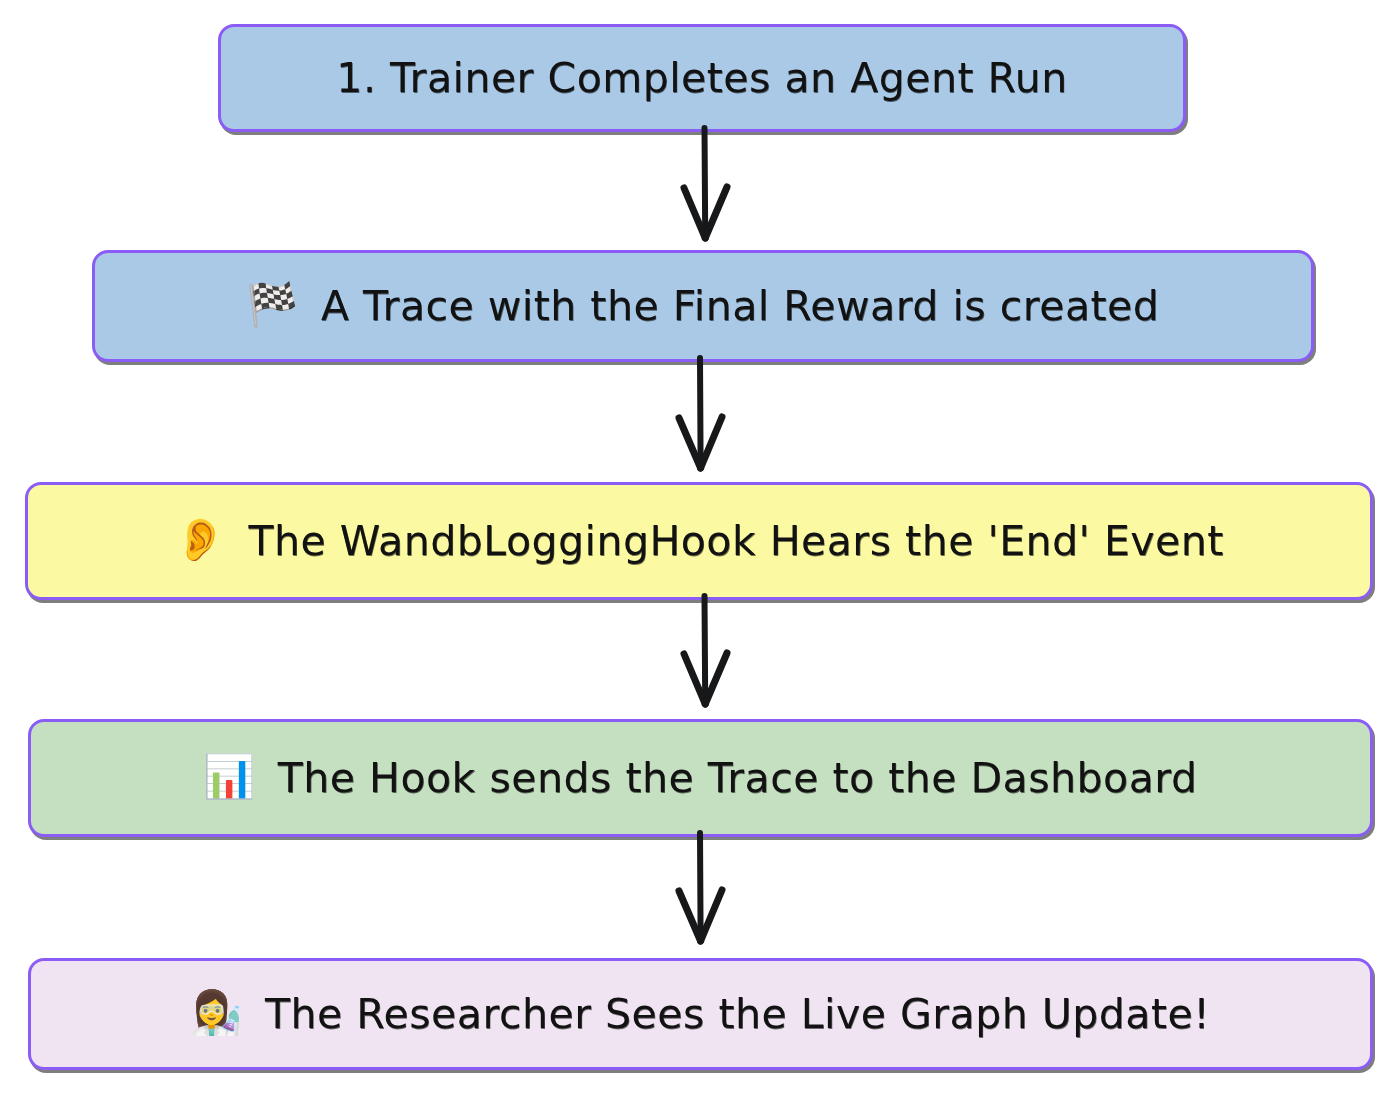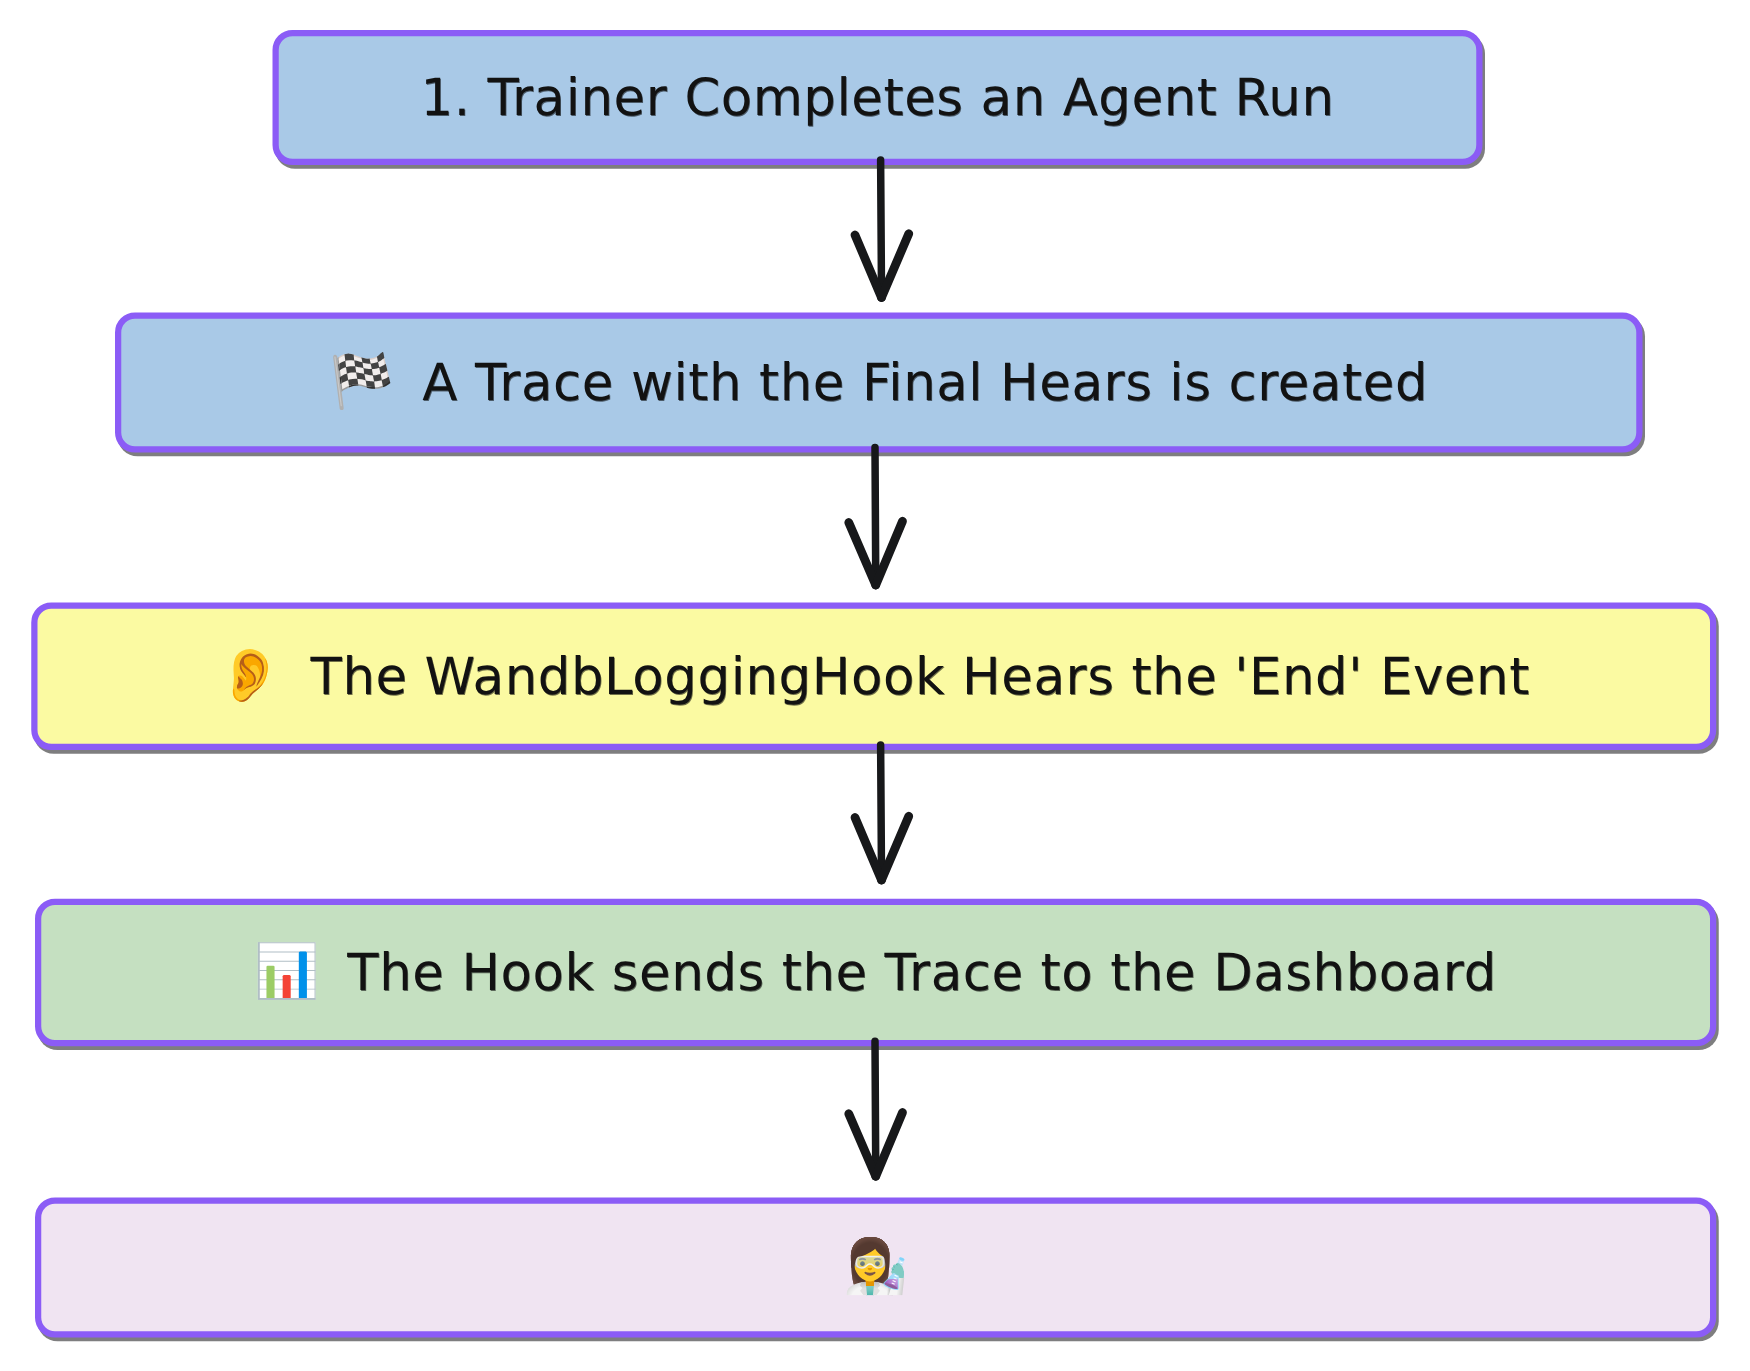--- a/index.html
+++ b/index.html
@@ -18,21 +18,21 @@
     position: relative;
     width: 1400px;
     height: 1097px;
     background: #ffffff;
   }
 
   
   .node {
     position: absolute;
     box-sizing: border-box;
-    border: 5px solid #8b5cf6;
+    border: 3px solid #8b5cf6;
     border-radius: 16px;
     display: flex;
     align-items: center;
     justify-content: center;
     box-shadow: 2px 3px 0 rgba(20,20,22,0.55);
   }
   .node-inner {
     display: flex;
     align-items: center;
     justify-content: center;
@@ -92,21 +92,21 @@
     <svg width="90" height="128" viewBox="0 0 90 128" fill="none">
       <path d="M44.5 0 L45.2 106" stroke="#17181a" stroke-width="6" stroke-linecap="round"></path>
       <path d="M24 60 L45.2 110" stroke="#17181a" stroke-width="7" stroke-linecap="round"></path>
       <path d="M67 59 L45.2 110" stroke="#17181a" stroke-width="7" stroke-linecap="round"></path>
     </svg>
   </div>
 
   <div class="node" id="node-2" style="background: rgb(169, 201, 231);">
     <div class="node-inner">
       <span class="node-emoji">🏁</span>
-      <span class="node-label">A Trace with the Final Hears is created</span>
+      <span class="node-label">A Trace with the Final Reward is created</span>
     </div>
   </div>
 
   <div class="arrow" id="arrow-2">
     <svg width="90" height="128" viewBox="0 0 90 128" fill="none">
       <path d="M45 0 L45.6 106" stroke="#17181a" stroke-width="6" stroke-linecap="round"></path>
       <path d="M24 60 L45.6 110" stroke="#17181a" stroke-width="7" stroke-linecap="round"></path>
       <path d="M67 59 L45.6 110" stroke="#17181a" stroke-width="7" stroke-linecap="round"></path>
     </svg>
   </div>
@@ -137,16 +137,17 @@
     <svg width="90" height="130" viewBox="0 0 90 130" fill="none">
       <path d="M45 0 L45.6 104" stroke="#17181a" stroke-width="6" stroke-linecap="round"></path>
       <path d="M24 58 L45.6 108" stroke="#17181a" stroke-width="7" stroke-linecap="round"></path>
       <path d="M67 57 L45.6 108" stroke="#17181a" stroke-width="7" stroke-linecap="round"></path>
     </svg>
   </div>
 
   <div class="node" id="node-5" style="background: rgb(240, 228, 242);">
     <div class="node-inner">
       <span class="node-emoji">👩‍🔬</span>
+      <span class="node-label">The Researcher Sees the Live Graph Update!</span>
     </div>
   </div>
 
 </div>
 
 </body></html>

